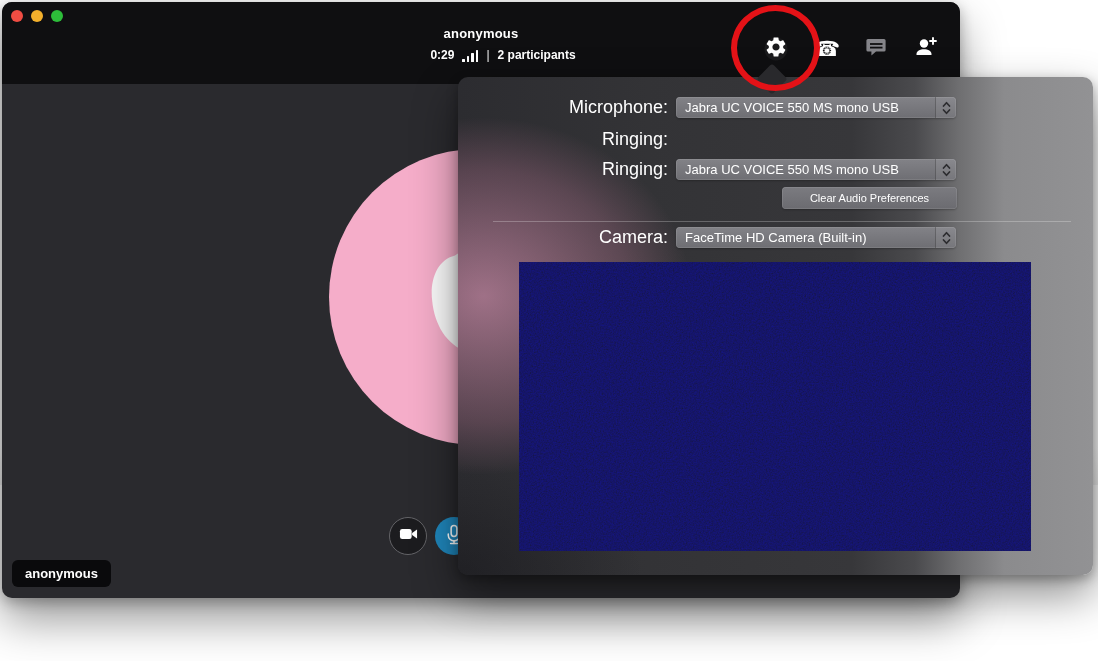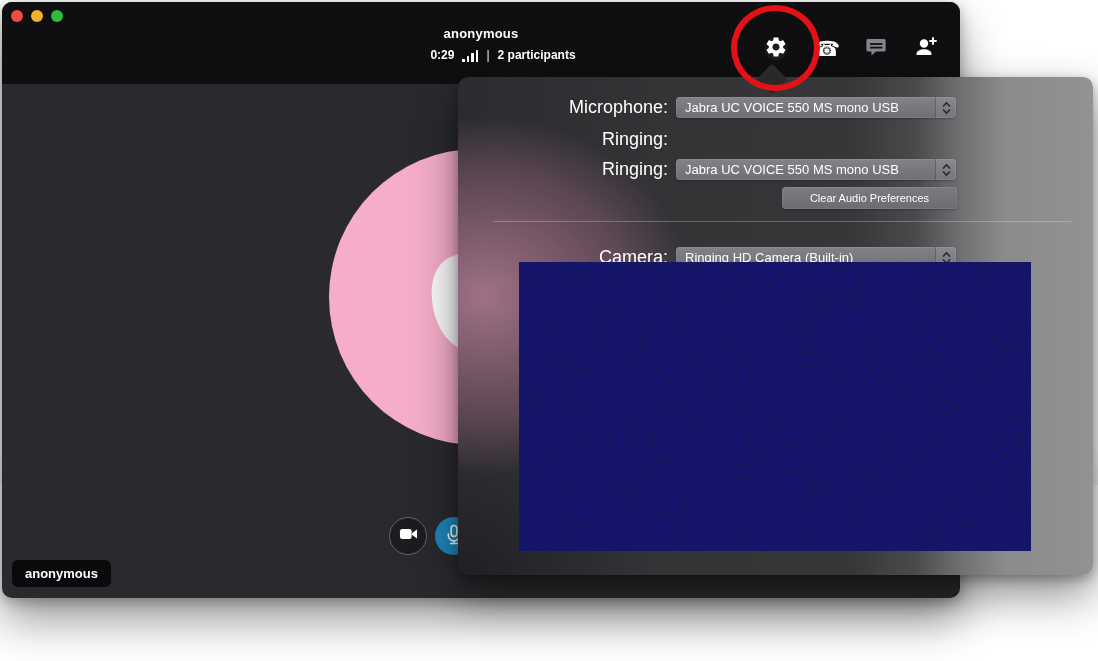--- a/index.html
+++ b/index.html
@@ -69,21 +69,21 @@
     text-align:right; color:#ffffff; font-size:18px; }
   .select { position:absolute; left:218px; width:280px; height:21px; border-radius:4px;
     background:linear-gradient(#828287, #6e6e73); display:flex; align-items:center;
     box-shadow:inset 0 0 0 .5px rgba(255,255,255,.18), 0 1px 2px rgba(0,0,0,.25); cursor:pointer; }
   .select-value { flex:1 1 auto; color:#fff; font-size:13px; padding-left:9px;
     white-space:nowrap; overflow:hidden; }
   .select-stepper { flex:0 0 21px; height:100%; display:flex; align-items:center;
     justify-content:center; border-left:1px solid rgba(0,0,0,.25);
     background:rgba(255,255,255,.06); border-radius:0 4px 4px 0; }
 
-  .row-mic { top:20px; } .row-ring { top:52px; } .row-spk { top:82px; } .row-camera { top:170px; }
+  .row-mic { top:20px; } .row-ring { top:52px; } .row-spk { top:82px; } .row-camera { top:150px; }
 
   .clear-btn { position:absolute; left:324px; top:110px; width:175px; height:22px;
     border-radius:4px; background:linear-gradient(#7b7b80, #6b6b70);
     box-shadow:inset 0 0 0 .5px rgba(255,255,255,.18), 0 1px 2px rgba(0,0,0,.25);
     color:#fff; font-size:11px; display:flex; align-items:center; justify-content:center; cursor:pointer; }
 
   .popover-divider { position:absolute; left:35px; top:144px; width:578px; height:1px;
     background:rgba(255,255,255,.25); }
 
   .cam-preview { position:absolute; left:61px; top:185px; width:512px; height:289px;
@@ -205,21 +205,21 @@
           </svg>
       </span>
     </div>
 
     <div class="clear-btn">Clear Audio Preferences</div>
 
     <div class="popover-divider"></div>
 
     <div class="field-label row-camera">Camera:</div>
     <div class="select row-camera">
-      <span class="select-value">Ringing HD Camera (Built-in)</span>
+      <span class="select-value">FaceTime HD Camera (Built-in)</span>
       <span class="select-stepper">
         <svg width="9" height="14" viewBox="0 0 9 14" fill="none" stroke="#2d2d30" stroke-width="1.7" stroke-linecap="round" stroke-linejoin="round">
             <path d="M1.5 5 4.5 1.7 7.5 5"></path>
             <path d="M1.5 9 4.5 12.3 7.5 9"></path>
           </svg>
       </span>
     </div>
 
     <div class="cam-preview">
       <svg width="512" height="289">

